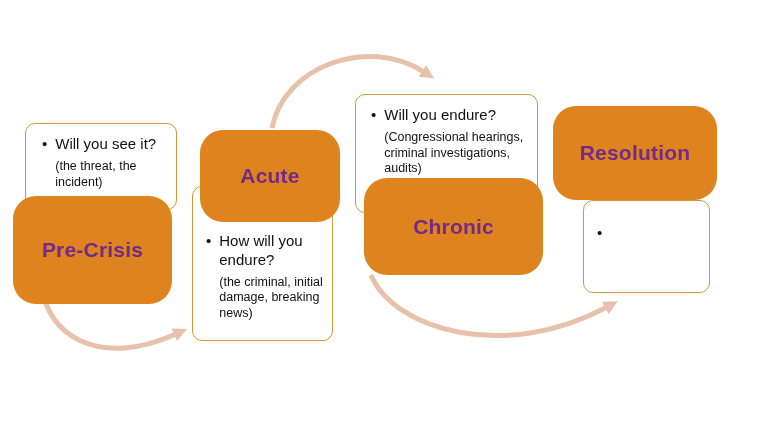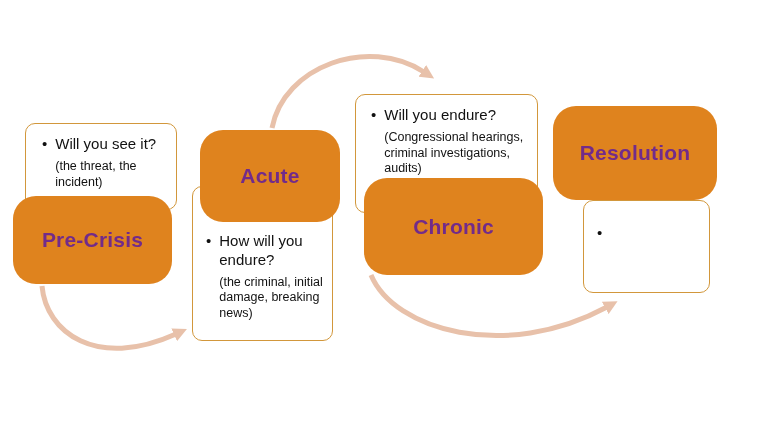--- a/index.html
+++ b/index.html
@@ -62,21 +62,21 @@
     font-size: 12.5px;
     line-height: 1.26;
     color: var(--body-text, #111);
     margin-top: 5px;
   }
   
   .n1 { left: 25px;  top: 123px; width: 152px; height: 87px;  padding: 11px 6px 0 16px; }
   .n2 { left: 192px; top: 186px; width: 141px; height: 155px; padding: 45px 6px 0 13px; }
   .n3 { left: 355px; top: 94px;  width: 183px; height: 119px; padding: 11px 6px 0 15px; }
   .n4 { left: 583px; top: 200px; width: 127px; height: 93px;  padding: 23px 4px 0 13px; }
-  .s1 { left: 13px;  top: 196px; width: 159px; height: 88px; }
+  .s1 { left: 13px;  top: 196px; width: 159px; height: 108px; }
   .s2 { left: 200px; top: 130px; width: 140px; height: 92px; }
   .s3 { left: 364px; top: 178px; width: 179px; height: 97px; }
   .s4 { left: 553px; top: 106px; width: 164px; height: 94px; }
 </style>
 </head>
 <body>
 
 <div class="canvas">
 
   <svg class="arrow-layer" width="764" height="440" viewBox="0 0 764 440" xmlns="http://www.w3.org/2000/svg">

